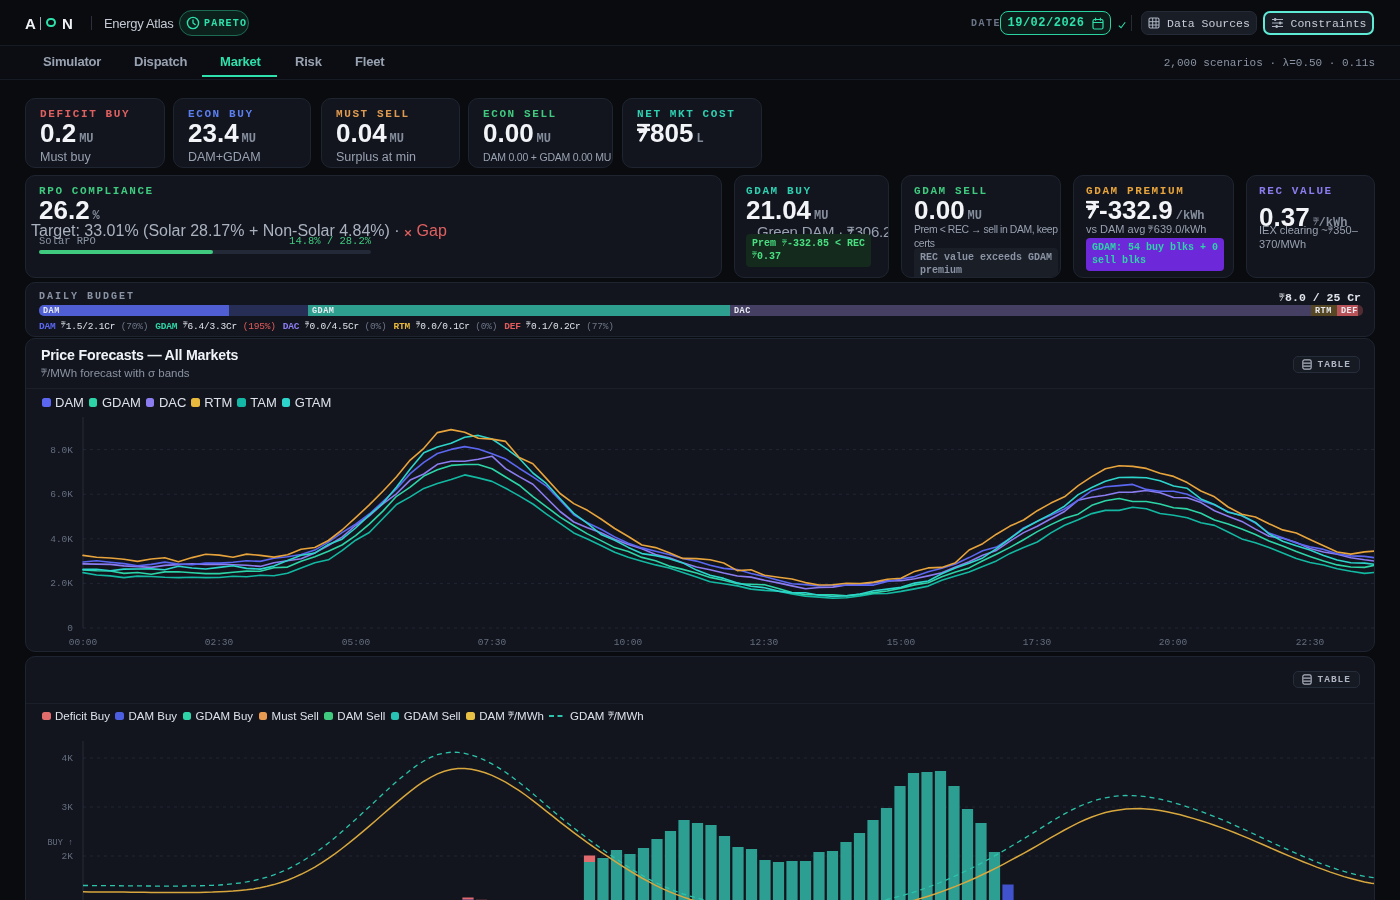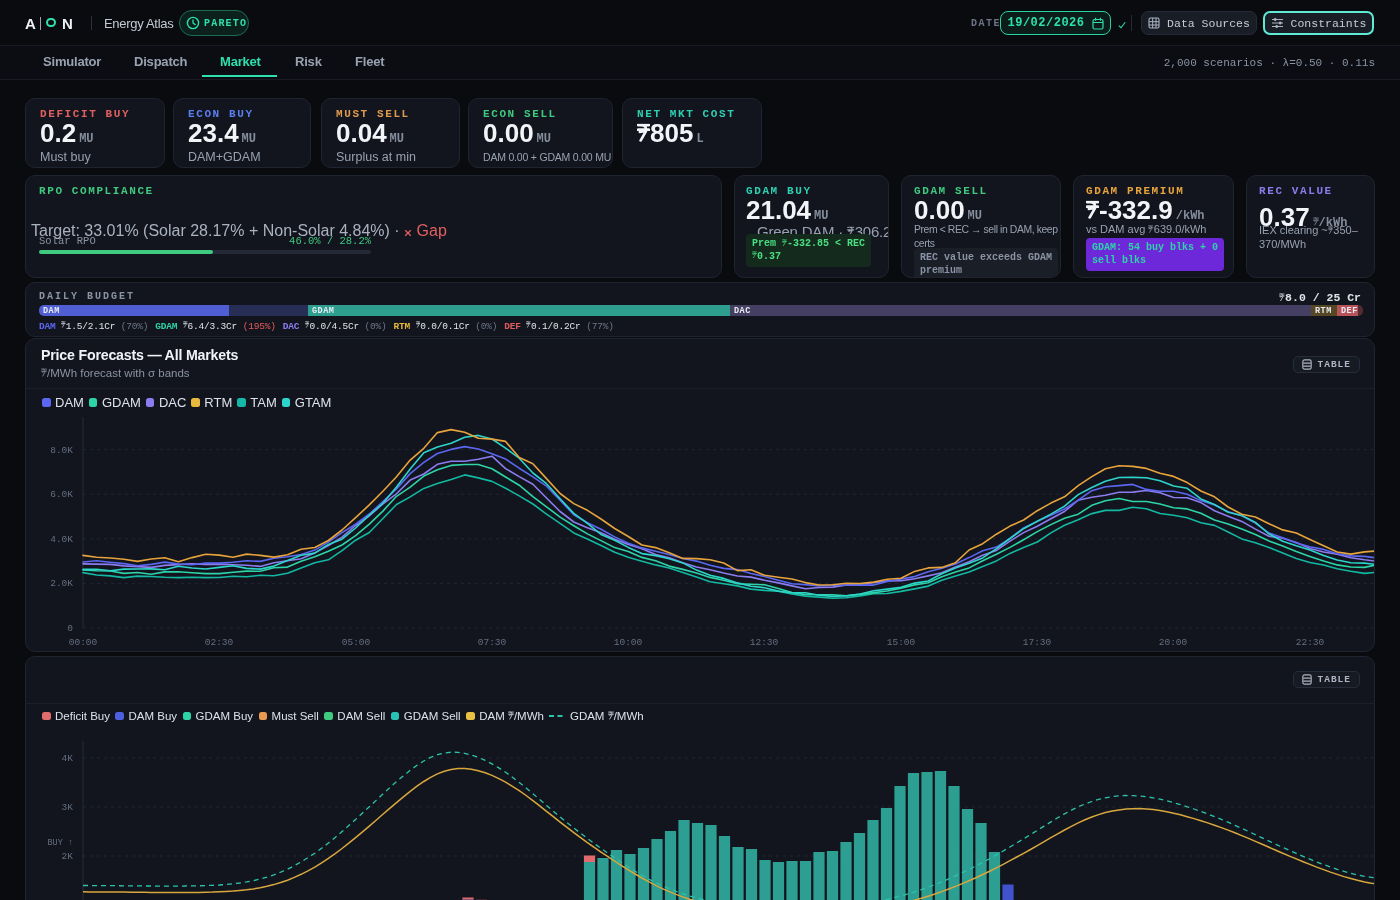--- a/index.html
+++ b/index.html
@@ -104,27 +104,28 @@
   </div>
 <div class="card" style="left:622px;top:98px;width:140px;height:70px;padding:9px 14px 0">
   <div class="kt" style="color:#2fd0b2">NET MKT COST</div>
   <div style="margin-top:0"><span class="kv"><svg class="ru rub" viewBox="0 0 72 100">
           <use href="#ru"></use>
         </svg>805</span><span class="ku">L</span></div>
  </div>
 
 <div class="card" style="left:25px;top:175px;width:697px;height:103px;padding:9px 13px 0">
   <div class="kt" style="color:#3fca7f">RPO COMPLIANCE</div>
+  <div style="margin-top:0"><span class="kv">26.2</span><span class="ku">%</span></div>
   <div class="abs" style="left:5px;top:46px;font-size:16px;color:#aab2c0;white-space:nowrap">Target: 33.01% (Solar 28.17% + Non-Solar 4.84%) · <span style="color:#e06060"><svg width="8" height="8" viewBox="0 0 100 100" style="margin-bottom:-1px">
           <path d="M15,15 L85,85 M85,15 L15,85" stroke="#e06060" stroke-width="16" fill="none"></path>
         </svg> Gap</span></div>
   <div class="abs" style="left:13px;top:59px;width:332px">
     <div style="display:flex;justify-content:space-between;font-family:'Liberation Mono',monospace;font-size:10.5px">
         <span style="color:#8a93a3">Solar RPO</span>
-        <span style="color:#3fca7f">46.0% / 28.2%</span>
+        <span style="color:#3fca7f">14.8% / 28.2%</span>
       </div>
     <div style="margin-top:3px;height:3.5px;background:#232936;border-radius:2px">
         <div style="width:52.5%;height:100%;background:#3fca7f;border-radius:2px"></div>
       </div>
   </div>
 </div>
 
 <div class="card" style="left:734px;top:175px;width:155px;height:103px;padding:9px 11px 0">
   <div class="kt" style="color:#2fd0b2">GDAM BUY</div>
   <div style="margin-top:0"><span class="kv">21.04</span><span class="ku">MU</span></div>

